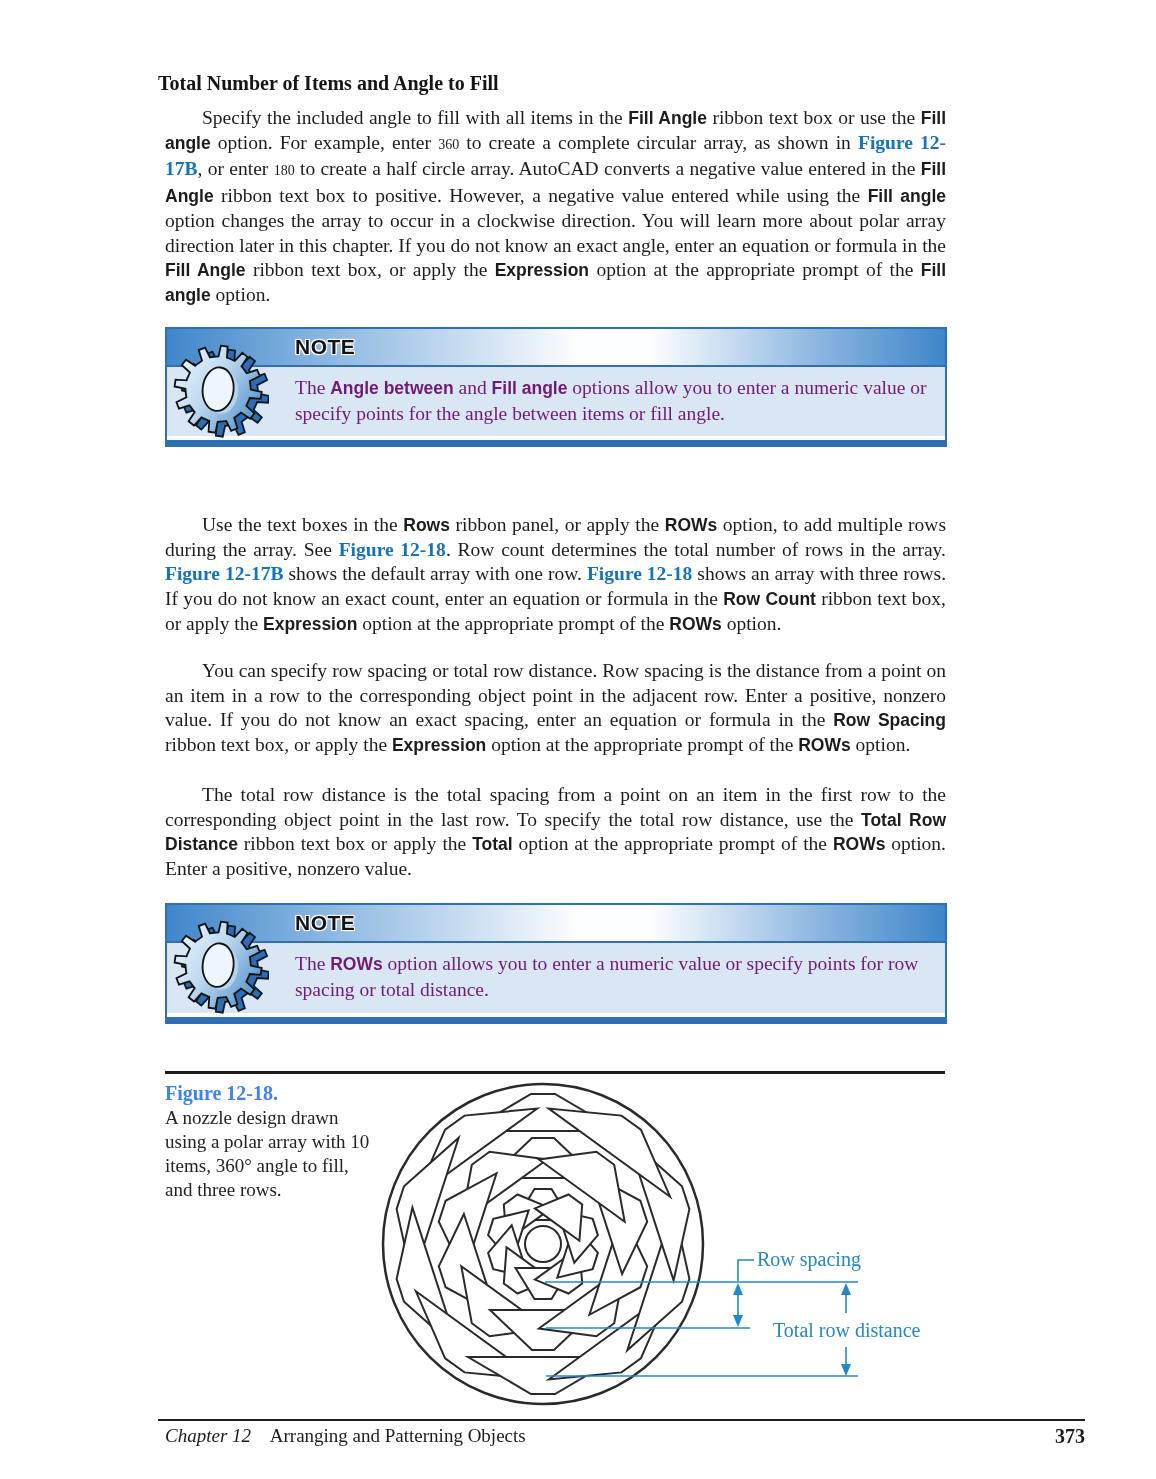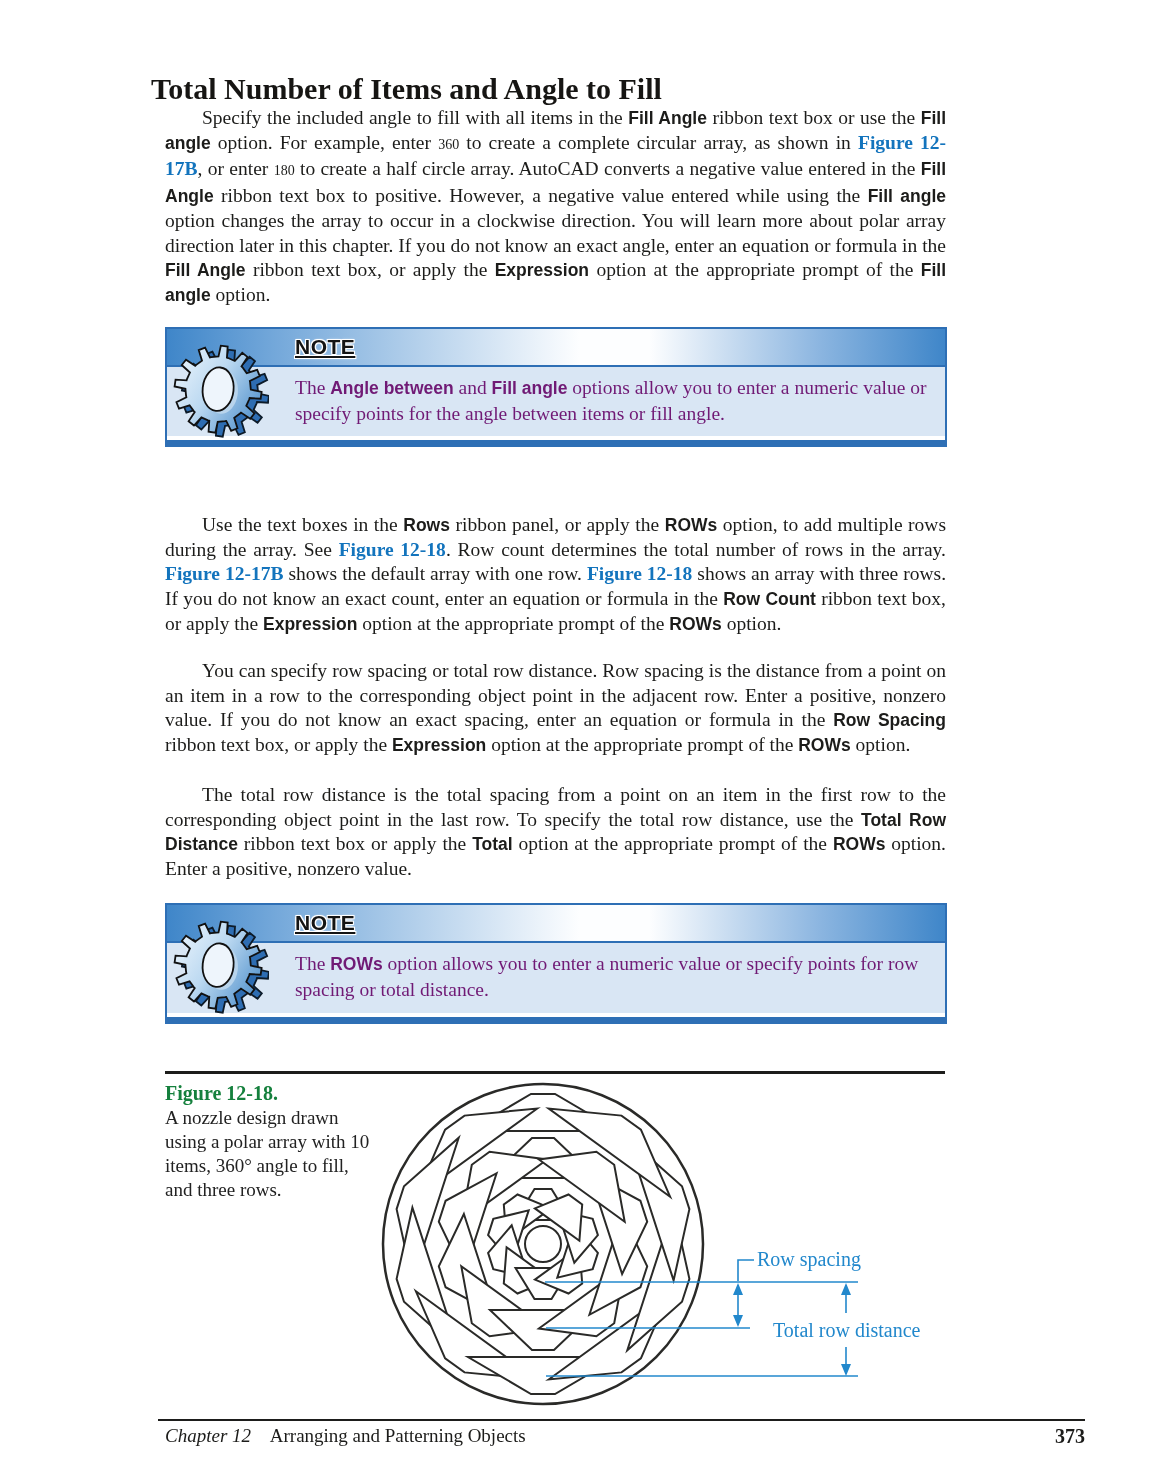--- a/index.html
+++ b/index.html
@@ -1,41 +1,41 @@
 <!DOCTYPE html>
 <html><head>
 <meta charset="utf-8">
 <style>
   html,body{margin:0;padding:0;background:#ffffff;}
   .page{position:relative;width:1156px;height:1479px;background:#ffffff;overflow:hidden;
         font-family:"Liberation Serif",serif;color:#1d1d1b;}
-  .h-section{position:absolute;left:151px;width:782px;margin:0;
-        font-family:"Liberation Serif",serif;font-weight:bold;font-size:30px;color:#161513;}
+  .h-section{position:absolute;left:158px;width:782px;margin:0;
+        font-family:"Liberation Serif",serif;font-weight:bold;font-size:20px;color:#161513;}
   .para{position:absolute;left:165px;width:781px;margin:0;font-size:19.5px;line-height:24.7px;
         text-align:justify;text-indent:37px;color:#1c1c1a;}
   .seg-b{font-family:"Liberation Sans",sans-serif;font-weight:bold;font-size:17.5px;}
   .seg-n{font-family:Liberation Serif, serif;font-size:14px;}
   .seg-l{color:#1374bd;font-weight:bold;}
   
   .note{position:absolute;left:165px;width:782px;height:120px;box-sizing:border-box;
         border:2px solid #2e6fb5;background:#d9e6f4;}
   .note-header{height:36px;border-bottom:2px solid #2e6fb5;
         background:linear-gradient(90deg,#3f86c9 0%,#74a8da 14%,#fdfeff 53%,#fdfeff 62%,#8bb5e0 84%,#3f86c9 100%);
         display:flex;align-items:center;}
   .note-label{margin-left:128px;font-family:"Liberation Sans",sans-serif;font-weight:bold;
         font-size:21px;letter-spacing:0.5px;color:#141414;
-        text-shadow:-1px -1px 0 #fff,1px -1px 0 #fff,-1px 1px 0 #fff,1px 1px 0 #fff,0 0 3px #fff;text-decoration:underline;}
+        text-shadow:-1px -1px 0 #fff,1px -1px 0 #fff,-1px 1px 0 #fff,1px 1px 0 #fff,0 0 3px #fff;}
   .note-body{padding:8px 16px 0 128px;font-size:19.5px;line-height:25px;color:#701a75;}
   .note-strip{position:absolute;left:0;right:0;bottom:0;height:9px;background:#ffffff;
         border-bottom:5px solid #2e6fb5;box-sizing:border-box;}
   .gear{position:absolute;left:2px;top:4px;}
   
   .fig-rule{position:absolute;left:165px;top:1071px;width:780px;height:3px;background:#1d1d1b;}
   .fig-caption{position:absolute;left:165px;top:1081px;width:205px;font-size:19px;line-height:24px;color:#222;}
-  .fig-caption .fig-label{color:#15803d;font-weight:bold;font-size:20px;}
+  .fig-caption .fig-label{color:#3b82f6;font-weight:bold;font-size:20px;}
   .nozzle{position:absolute;left:365px;top:1073px;}
   .ann-text{font-family:"Liberation Serif",serif;font-size:20px;fill:#2288cc;}
   
   .foot-rule{position:absolute;left:158px;top:1419px;width:927px;height:2px;background:#1d1d1b;}
   .footer{position:absolute;left:158px;top:1425px;width:927px;font-size:19px;color:#1c1c1a;}
   .foot-chapter{font-style:italic;margin-left:7px;}
   .foot-section{margin-left:14px;text-align:right;}
   .foot-page{float:right;font-weight:bold;font-size:20px;}
 </style>
 </head>

